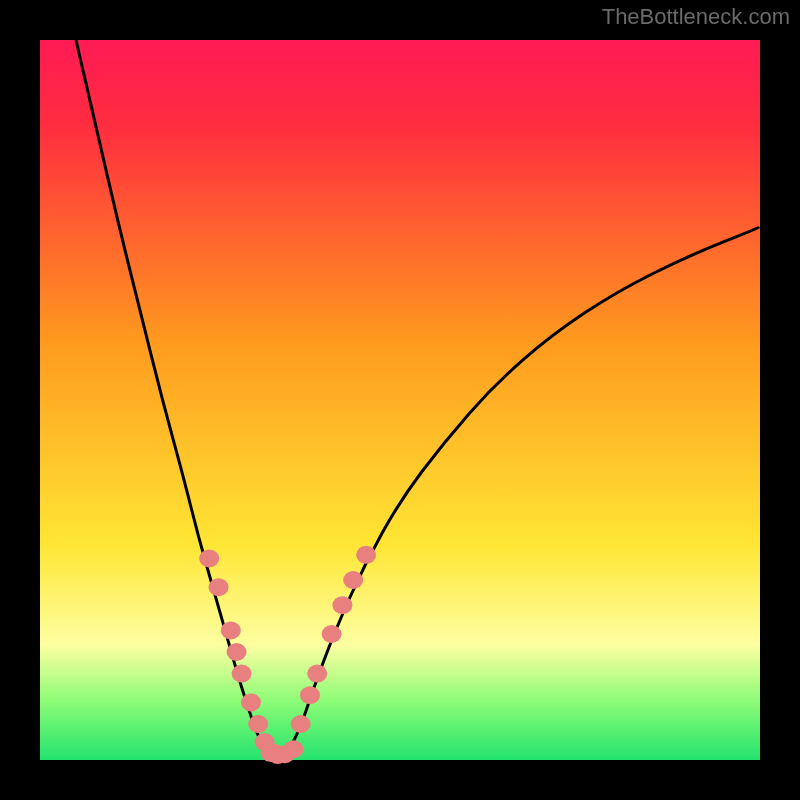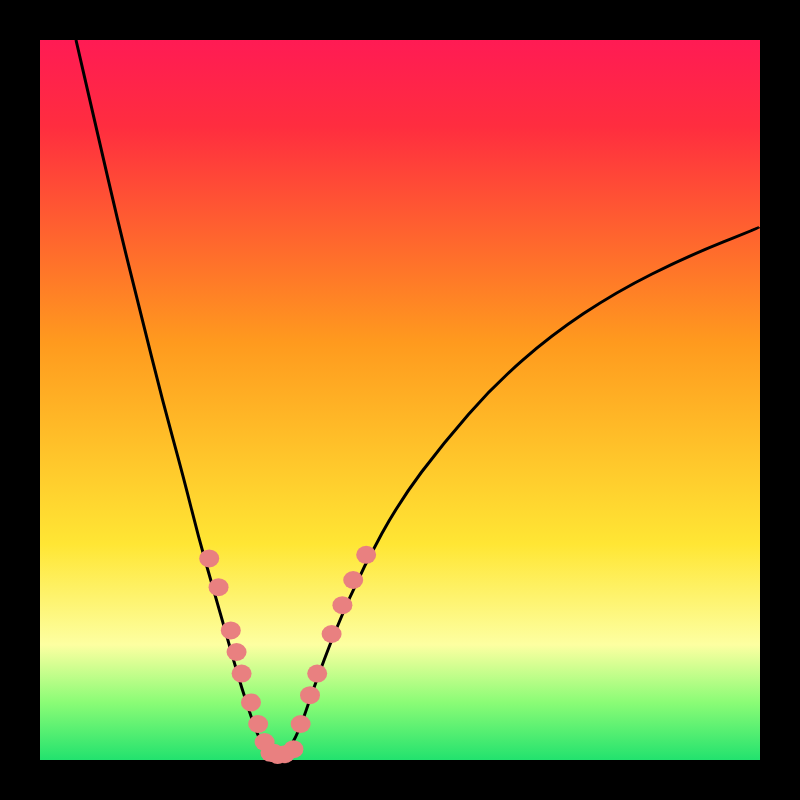--- a/index.html
+++ b/index.html
@@ -59,20 +59,21 @@
   }
   .marker {
     fill: #e98080;
     stroke: none;
   }
 </style>
 </head>
 <body>
 
 <div class="frame">
+  <div class="watermark">TheBottleneck.com</div>
   <div class="plot" id="plot">
     <svg class="curves" id="svg" viewBox="0 0 720 720" preserveAspectRatio="none">
         <path d="M 36 0 Q 36 0 46.800000000000004 46.799999999999955 Q 57.6 93.60000000000002 68.4 140.39999999999998 Q 79.2 187.20000000000005 90 230.39999999999998 Q 100.80000000000001 273.6 111.6 316.79999999999995 Q 122.4 360 133.2 399.6 Q 144 439.2 151.2 468 Q 158.4 496.8 165.6 522 Q 172.79999999999998 547.2 180 572.4 Q 187.20000000000002 597.6 194.4 622.8 Q 201.60000000000002 648 208.79999999999998 669.6 Q 216 691.2 219.6 698.4 Q 223.2 705.6 226.8 711 Q 230.4 716.4 230.4 716.4 Q 230.4 716.4 237.60000000000002 716.4 Q 244.8 716.4 244.8 716.4 Q 244.8 716.4 251.99999999999997 703.8 Q 259.2 691.2 266.4 669.6 Q 273.6 648 284.40000000000003 619.2 Q 295.2 590.4 309.6 558 Q 324 525.6 342 493.2 Q 360 460.8 381.6 432 Q 403.20000000000005 403.2 428.4 374.40000000000003 Q 453.6 345.59999999999997 482.40000000000003 320.4 Q 511.2 295.20000000000005 543.6 273.6 Q 576 252 612 233.99999999999994 Q 648 216.00000000000006 684 201.60000000000002 T 720 187.20000000000005" class="curve-line" stroke="#000000"></path>
         <ellipse cx="169.2" cy="518.4" rx="10" ry="9" class="marker" fill="#e98080"></ellipse>
         <ellipse cx="178.56" cy="547.2" rx="10" ry="9" class="marker" fill="#e98080"></ellipse>
         <ellipse cx="190.8" cy="590.4" rx="10" ry="9" class="marker" fill="#e98080"></ellipse>
         <ellipse cx="196.56" cy="612" rx="10" ry="9" class="marker" fill="#e98080"></ellipse>
         <ellipse cx="201.60000000000002" cy="633.6" rx="10" ry="9" class="marker" fill="#e98080"></ellipse>
         <ellipse cx="210.95999999999998" cy="662.4" rx="10" ry="9" class="marker" fill="#e98080"></ellipse>
         <ellipse cx="218.16" cy="684" rx="10" ry="9" class="marker" fill="#e98080"></ellipse>

